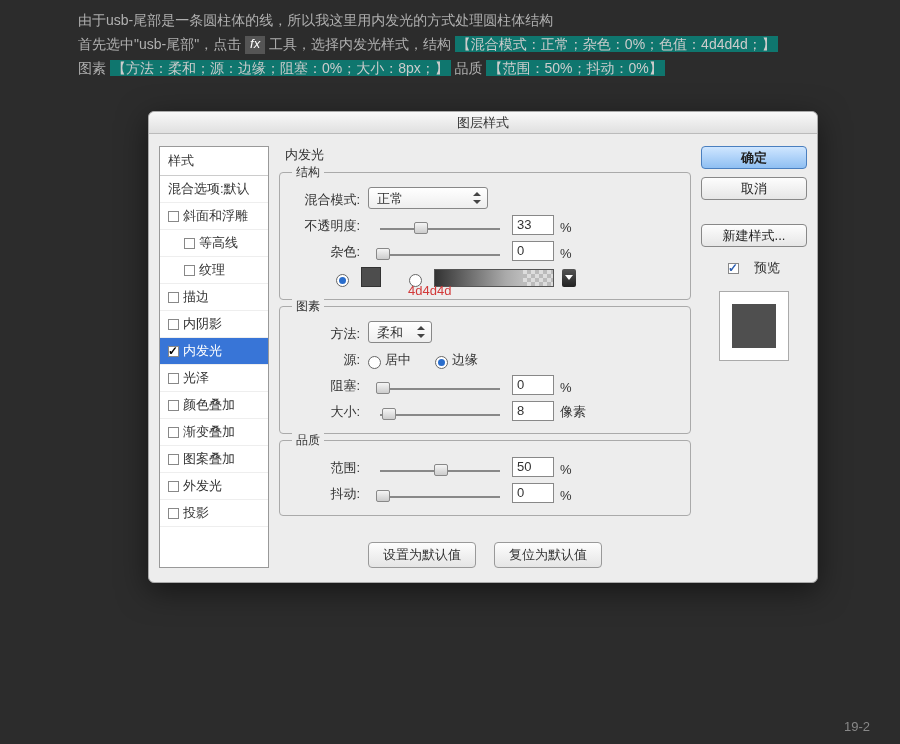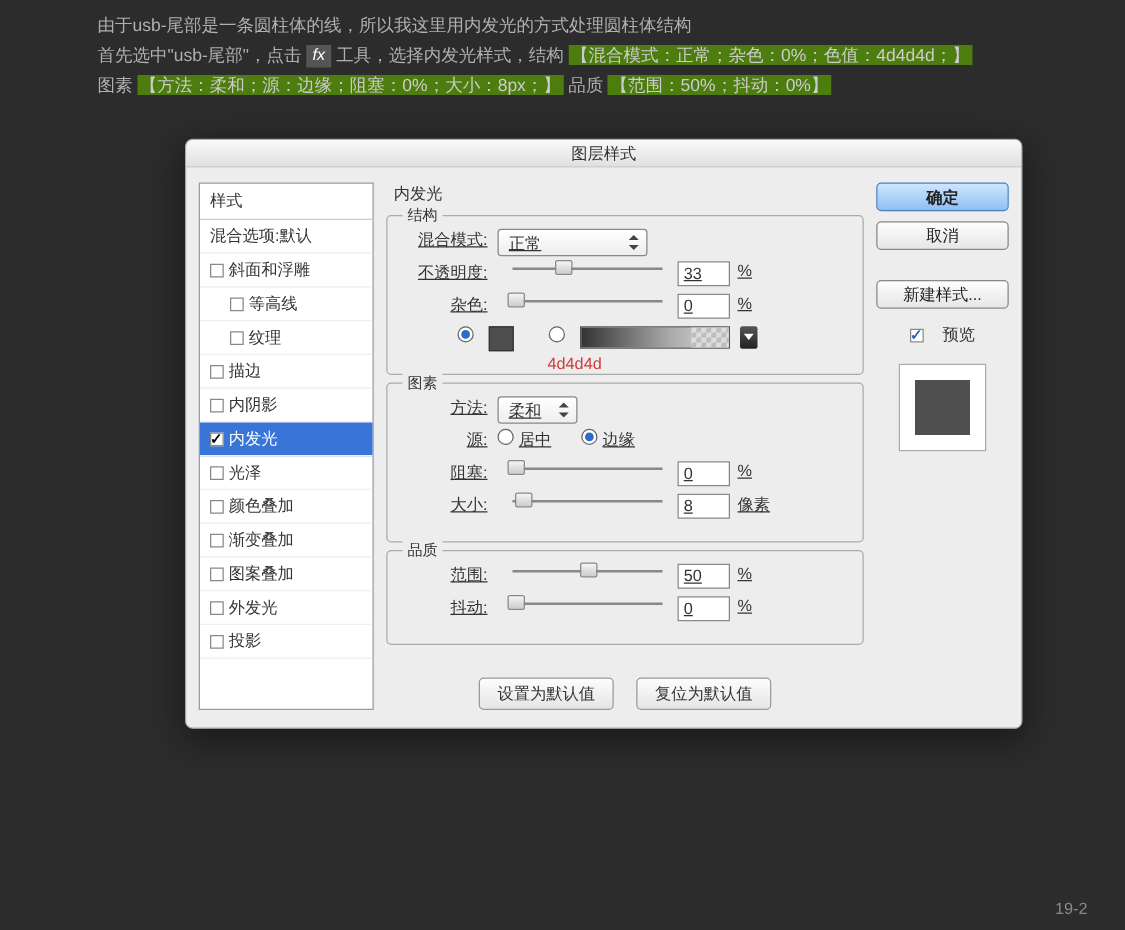--- a/index.html
+++ b/index.html
@@ -11,21 +11,21 @@
   width: 900px;
   height: 744px;
   overflow: hidden;
 }
 .intro {
   padding: 8px 78px 0 78px;
   line-height: 24px;
   font-size: 14px;
 }
 .intro .hl {
-  background: #4d7c0f;
+  background: #0f766e;
   color: #ccc;
   padding: 0 2px;
 }
 .fx-icon {
   display: inline-block;
   width: 20px; height: 18px;
   background: #555;
   color: #fff;
   font-style: italic;
   text-align: center;
@@ -52,21 +52,21 @@
   color: #333;
   font-size: 13px;
 }
 .dlg-body {
   display: flex;
   padding: 12px 10px 14px 10px;
   gap: 10px;
   color: #333;
 }
 .styles-panel {
-  width: 140px;
+  width: 110px;
   border: 1px solid #999;
   background: #fff;
 }
 .styles-header {
   padding: 5px 8px;
   border-bottom: 1px solid #ccc;
   font-size: 13px;
 }
 .style-item {
   padding: 4px 8px;
@@ -112,24 +112,23 @@
 }
 .group > .legend {
   position: absolute;
   top: -9px; left: 12px;
   background: #ededed;
   padding: 0 4px;
   font-size: 12px;
 }
 .row {
   display: flex;
-  align-items: flex-start;
+  align-items: flex-end;
   min-height: 26px;
   font-size: 13px;
-  text-decoration: underline;
 }
 .row .lbl {
   width: 66px;
   text-align: right;
   margin-right: 8px;
 }
 .dropdown {
   border: 1px solid #888;
   background: linear-gradient(#fff,#eee);
   border-radius: 3px;

